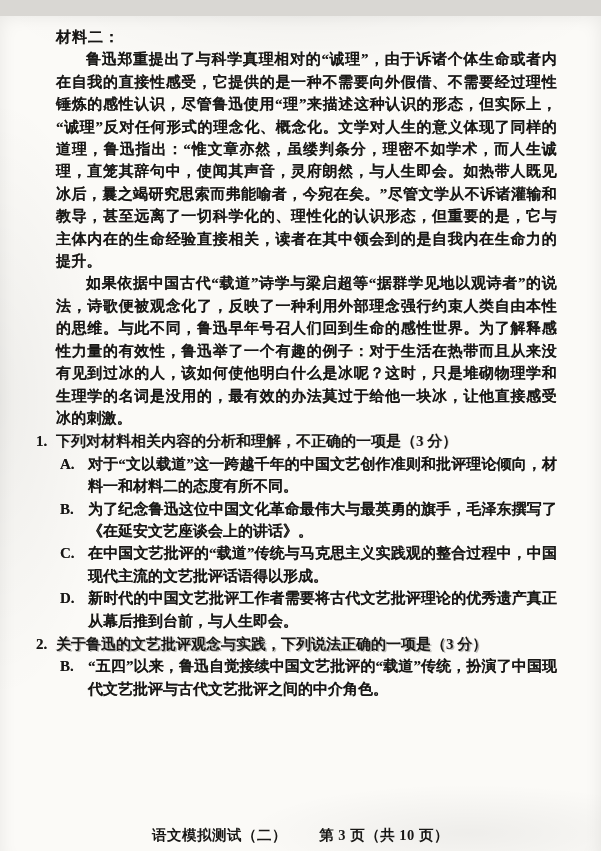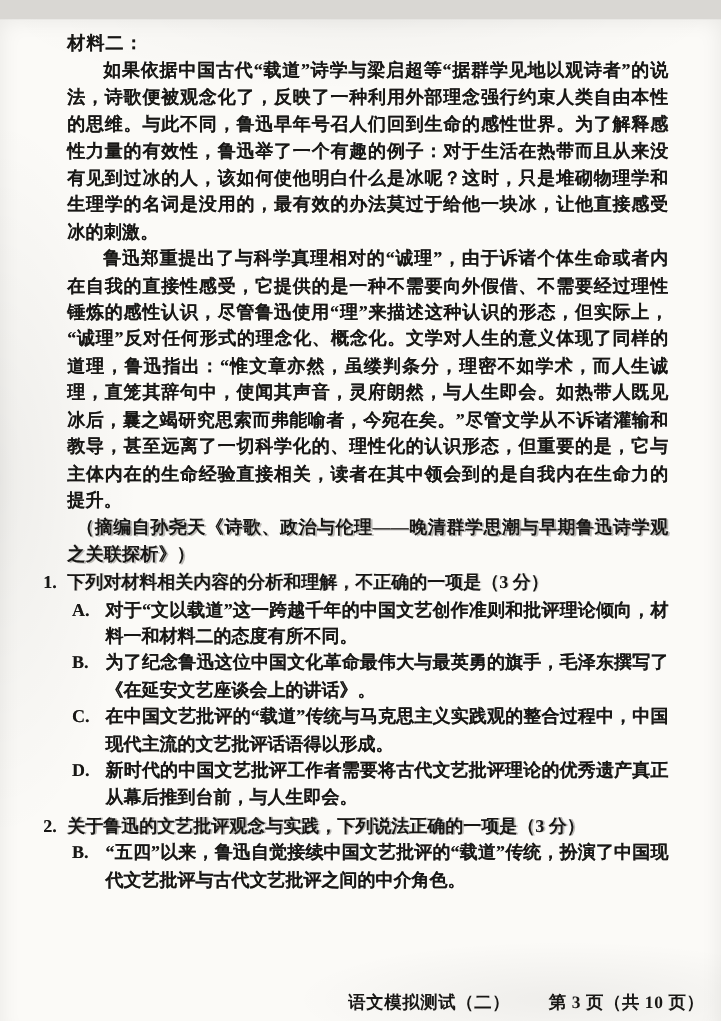--- a/index.html
+++ b/index.html
@@ -76,37 +76,36 @@
     text-shadow: 1px 0.3px 0 rgba(45,42,40,0.18);
   }
   .soft {
     text-shadow: 0 0 0.5px rgba(20,20,20,0.6);
   }
   .footer {
     position: absolute;
     left: 0;
     right: 0;
     bottom: 22px;
-    text-align: right;
+    text-align: center;
     font-size: 14.5px;
     letter-spacing: 0.5px;
   }
   .footer span { margin: 0 14px; }
 </style>
 </head>
 <body>
 
 <div class="page">
   <div class="content">
 
     <div class="material">
       <div class="material-label soft">材料二：</div>
+      <p class="para soft">鲁迅郑重提出了与科学真理相对的“诚理”，由于诉诸个体生命或者内在自我的直接性感受，它提供的是一种不需要向外假借、不需要经过理性锤炼的感性认识，尽管鲁迅使用“理”来描述这种认识的形态，但实际上，“诚理”反对任何形式的理念化、概念化。文学对人生的意义体现了同样的道理，鲁迅指出：“惟文章亦然，虽缕判条分，理密不如学术，而人生诚理，直笼其辞句中，使闻其声音，灵府朗然，与人生即会。如热带人既见冰后，曩之竭研究思索而弗能喻者，今宛在矣。”尽管文学从不诉诸灌输和教导，甚至远离了一切科学化的、理性化的认识形态，但重要的是，它与主体内在的生命经验直接相关，读者在其中领会到的是自我内在生命力的提升。</p>
       <p class="para soft">如果依据中国古代“载道”诗学与梁启超等“据群学见地以观诗者”的说法，诗歌便被观念化了，反映了一种利用外部理念强行约束人类自由本性的思维。与此不同，鲁迅早年号召人们回到生命的感性世界。为了解释感性力量的有效性，鲁迅举了一个有趣的例子：对于生活在热带而且从来没有见到过冰的人，该如何使他明白什么是冰呢？这时，只是堆砌物理学和生理学的名词是没用的，最有效的办法莫过于给他一块冰，让他直接感受冰的刺激。</p>
-      <p class="para soft">鲁迅郑重提出了与科学真理相对的“诚理”，由于诉诸个体生命或者内在自我的直接性感受，它提供的是一种不需要向外假借、不需要经过理性锤炼的感性认识，尽管鲁迅使用“理”来描述这种认识的形态，但实际上，“诚理”反对任何形式的理念化、概念化。文学对人生的意义体现了同样的道理，鲁迅指出：“惟文章亦然，虽缕判条分，理密不如学术，而人生诚理，直笼其辞句中，使闻其声音，灵府朗然，与人生即会。如热带人既见冰后，曩之竭研究思索而弗能喻者，今宛在矣。”尽管文学从不诉诸灌输和教导，甚至远离了一切科学化的、理性化的认识形态，但重要的是，它与主体内在的生命经验直接相关，读者在其中领会到的是自我内在生命力的提升。</p>
-      <p class="citation ghost">（摘编自孙尧天《诗歌、政治与伦理——晚清群学思潮与早期鲁迅诗学观之关联探析》）</p>
     </div>
 
     <div class="question">
       <div class="stem-row">
         <span class="qnum soft">1.</span>
         <span class="stem-text ghost-light">下列对材料相关内容的分析和理解，不正确的一项是（3 分）</span>
       </div>
       <div class="option">
         <span class="opt-label soft">A.</span>
         <span class="opt-text soft">对于“文以载道”这一跨越千年的中国文艺创作准则和批评理论倾向，材料一和材料二的态度有所不同。</span>

